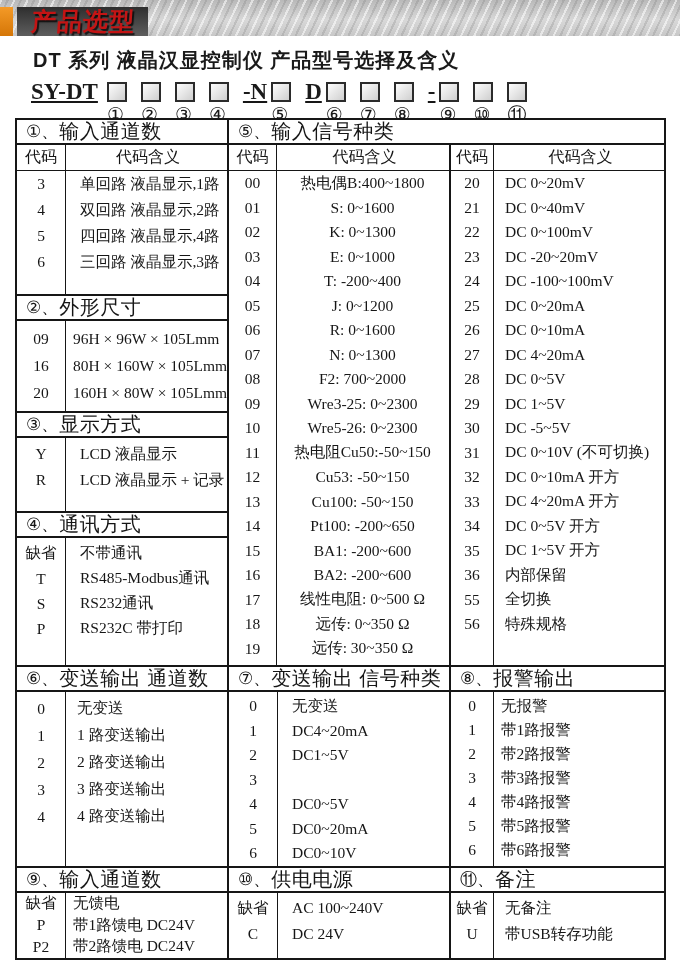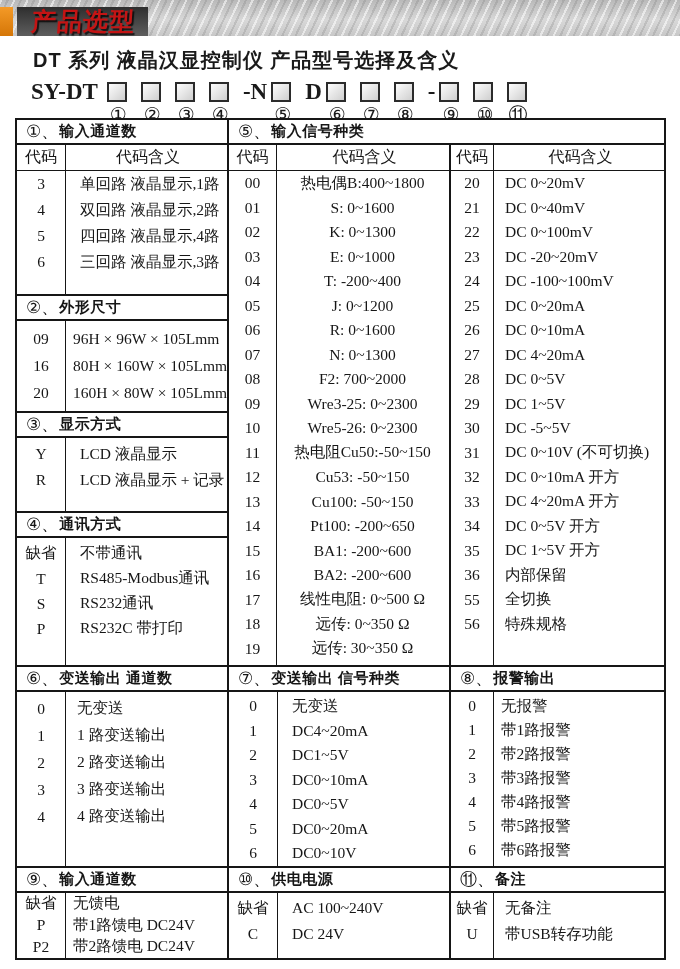--- a/index.html
+++ b/index.html
@@ -36,21 +36,21 @@
     text-shadow: 2px 2px 1px rgba(0,0,0,.75);
   }
   
   .doc-title {
     margin: 11px 0 0 33px;
     font-family: "Liberation Sans","DejaVu Sans",sans-serif;
     font-weight: bold; font-size: 20px; letter-spacing: 1px; color: #1a1a1a;
     white-space: nowrap;
   }
   .model-line { display: flex; align-items: flex-start; margin: 5px 0 0 31px; }
-  .tok { display: flex; flex-direction: column; align-items: flex-end; margin-right: 14px; }
+  .tok { display: flex; flex-direction: column; align-items: flex-start; margin-right: 14px; text-decoration: underline; }
   .tok.txt { margin-right: 4px; }
   .tok.txt:first-child { margin-right: 9px; }
   .mtext { font: bold 23px "Liberation Serif",serif; line-height: 25px; color: #1a1a1a; }
   .mbox {
     width: 20px; height: 20px; border: 2px solid #2b2b2b; margin-top: 3px;
     background: linear-gradient(135deg,#fdfdfd 0%,#cfcfcf 100%);
   }
   .msub { height: 21px; margin-top: 2px; font-size: 19px; line-height: 21px; text-align: center; color: #1a1a1a; }
   
   .sel-table {
@@ -71,21 +71,21 @@
   .h176 { height: 176px; } .h117 { height: 117px; } .h100 { height: 100px; }
   .divb { border-bottom: 2px solid #161616; }
   .fill { flex: 1; }
   .sec-title {
     height: 25px; flex: none; border-bottom: 2px solid #161616;
     display: flex; align-items: center; padding-left: 9px; white-space: nowrap;
   }
   .sec-num { font-size: 17px; margin-right: 1px; }
   .sec-label {
     font-family: "Liberation Sans","DejaVu Sans",sans-serif;
-    font-weight: bold; font-size: 15px; letter-spacing: .5px;
+    font-weight: normal; font-size: 20px; letter-spacing: .5px;
   }
   .sec-grid { position: relative; flex: 1; display: flex; flex-direction: column; overflow: hidden; }
   .sec-grid::before {
     content: ""; position: absolute; left: var(--cw); top: 0; bottom: 0;
     width: 1px; background: #161616;
   }
   .cw48 { --cw: 48px; } .cw47 { --cw: 47px; } .cw42 { --cw: 42px; }
   .sec-head {
     display: flex; align-items: center; height: 26px; flex: none;
     border-bottom: 1px solid #161616; font-size: 16px;
@@ -525,21 +525,20 @@
               <div class="trow">
                 <div class="code-cell">1</div>
                 <div class="meaning-cell">DC4~20mA</div>
               </div>
               <div class="trow">
                 <div class="code-cell">2</div>
                 <div class="meaning-cell">DC1~5V</div>
               </div>
               <div class="trow">
                 <div class="code-cell">3</div>
-                <div class="meaning-cell">DC0~10mA</div>
               </div>
               <div class="trow">
                 <div class="code-cell">4</div>
                 <div class="meaning-cell">DC0~5V</div>
               </div>
               <div class="trow">
                 <div class="code-cell">5</div>
                 <div class="meaning-cell">DC0~20mA</div>
               </div>
               <div class="trow">

